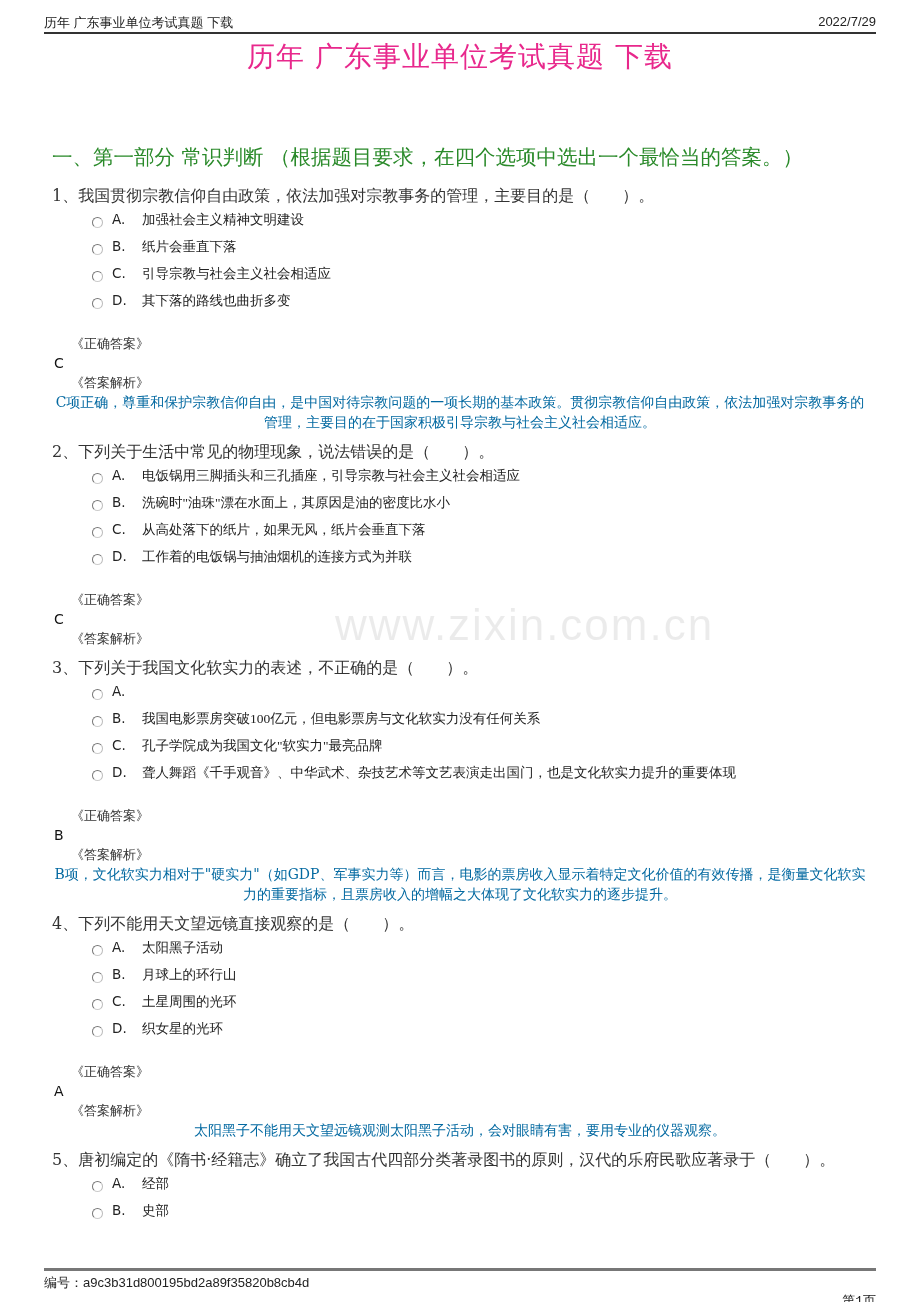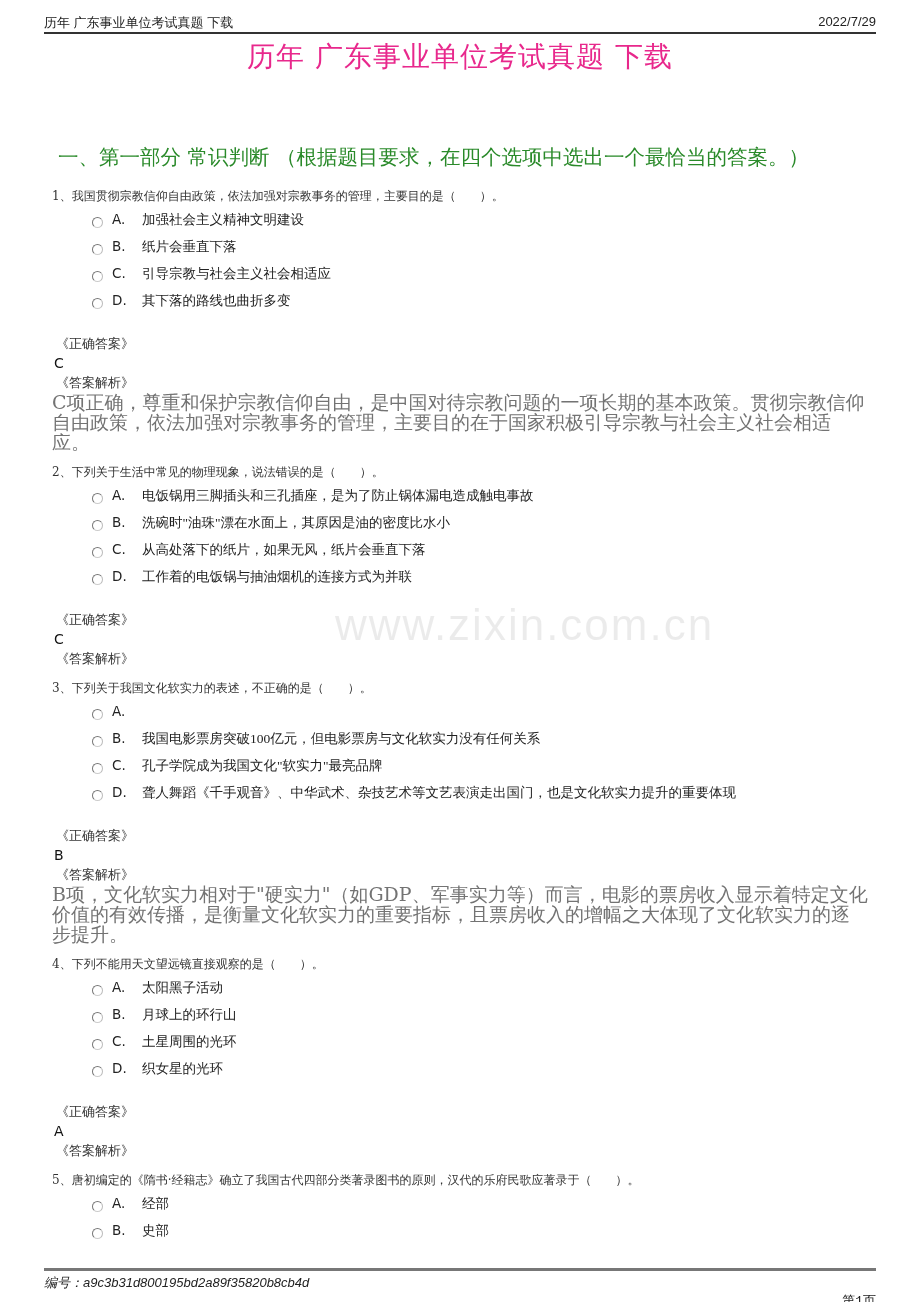--- a/index.html
+++ b/index.html
@@ -15,48 +15,48 @@
     .page-header .left { position: absolute; left: 0; top: 2px; }
     .page-header .right { position: absolute; right: 0; top: 2px; }
     .doc-title {
       position: absolute; left: 0; right: 0; top: 38px; text-align: center;
       font-family: "DejaVu Serif", "Liberation Serif", serif;
       font-size: 28px; color: #e8288c; letter-spacing: 1px;
     }
     .section-title {
       position: absolute; left: 52px; top: 143px;
       font-family: "DejaVu Serif", "Liberation Serif", serif;
-      font-size: 20.5px; color: #2a8a2a; white-space: nowrap; margin-left: 6px;
+      font-size: 20.5px; color: #2a8a2a; white-space: nowrap;
     }
     .content { position: absolute; left: 52px; top: 186px; width: 816px; }
-    .question { font-family: "DejaVu Serif", serif; font-size: 12px; color: #333; height: 20px; line-height: 20px; }
+    .question { font-family: "DejaVu Serif", serif; font-size: 16px; color: #333; height: 20px; line-height: 20px; }
     .options { margin-left: 40px; }
     .option { height: 27px; line-height: 27px; font-size: 13.5px; color: #222; display: flex; align-items: center; white-space: nowrap; }
     .radio {
       width: 9px; height: 9px; border-radius: 50%;
       border: 1.5px solid #777; border-bottom-color: #ccc; border-right-color: #bbb;
       margin-right: 9px; margin-top: 6px; flex-shrink: 0; background: #fff;
     }
     .opt-letter { width: 30px; font-family: "DejaVu Sans", sans-serif; }
     .opt-text { font-family: Liberation Serif, serif; }
     .gap { height: 20px; }
-    .ans-label { font-family: "DejaVu Serif", serif; font-size: 13px; color: #333; height: 19px; line-height: 19px; margin-left: 4px; }
+    .ans-label { font-family: "DejaVu Serif", serif; font-size: 13px; color: #333; height: 19px; line-height: 19px; margin-left: 19px; }
     .ans-value { font-family: "DejaVu Sans", sans-serif; font-size: 14px; color: #111; height: 20px; line-height: 20px; margin-left: 2px; }
-    .analysis { font-family: "DejaVu Serif", serif; font-size: 19px; color: #737373; line-height: 20px; }
+    .analysis { font-family: "DejaVu Serif", serif; font-size: 14px; color: #0369a1; line-height: 20px; text-align: center; }
     .block-gap { height: 10px; }
     .watermark {
       position: absolute; left: 335px; top: 600px; font-family: "Liberation Sans", sans-serif;
       font-size: 44px; color: rgba(0,0,0,0.08); letter-spacing: 2px; pointer-events: none; white-space: nowrap;
     }
     .page-footer {
       position: absolute; left: 44px; right: 44px; top: 1268px;
       border-top: 3px solid #777;
       font-family: "Liberation Sans", sans-serif; font-size: 13px; color: #222;
     }
-    .page-footer .left { position: absolute; left: 0; top: 3px; font-style: italic; }
+    .page-footer .left { position: absolute; left: 0; top: 3px; }
     .page-footer .right { position: absolute; right: 0; top: 21px; font-family: Liberation Mono, monospace; }
   </style>
 </head>
 <body>
 
 <div class="page-header">
   <span class="left">历年 广东事业单位考试真题 下载</span>
   <span class="right">2022/7/29</span>
 </div>
 
@@ -98,21 +98,21 @@
     <div class="analysis">C项正确，尊重和保护宗教信仰自由，是中国对待宗教问题的一项长期的基本政策。贯彻宗教信仰自由政策，依法加强对宗教事务的管理，主要目的在于国家积极引导宗教与社会主义社会相适应。</div>
     <div class="block-gap"></div>
   </div>
 
   <div>
     <div class="question">2、下列关于生活中常见的物理现象，说法错误的是（　　）。</div>
     <div class="options">
       <div class="option">
           <span class="radio"></span>
           <span class="opt-letter">A.</span>
-          <span class="opt-text">电饭锅用三脚插头和三孔插座，是为了防止锅体漏电造成触电事故</span>
+          <span class="opt-text">电饭锅用三脚插头和三孔插座，引导宗教与社会主义社会相适应</span>
         </div>
       <div class="option">
           <span class="radio"></span>
           <span class="opt-letter">B.</span>
           <span class="opt-text">洗碗时"油珠"漂在水面上，其原因是油的密度比水小</span>
         </div>
       <div class="option">
           <span class="radio"></span>
           <span class="opt-letter">C.</span>
           <span class="opt-text">从高处落下的纸片，如果无风，纸片会垂直下落</span>
@@ -182,20 +182,21 @@
       <div class="option">
           <span class="radio"></span>
           <span class="opt-letter">D.</span>
           <span class="opt-text">织女星的光环</span>
         </div>
     </div>
     <div class="gap"></div>
     <div class="ans-label">《正确答案》</div>
     <div class="ans-value">A</div>
     <div class="ans-label">《答案解析》</div>
+    <div class="analysis">太阳黑子不能用天文望远镜观测太阳黑子活动，会对眼睛有害，要用专业的仪器观察。</div>
     <div class="block-gap"></div>
   </div>
 
   <div>
     <div class="question">5、唐初编定的《隋书·经籍志》确立了我国古代四部分类著录图书的原则，汉代的乐府民歌应著录于（　　）。</div>
     <div class="options">
       <div class="option">
           <span class="radio"></span>
           <span class="opt-letter">A.</span>
           <span class="opt-text">经部</span>

